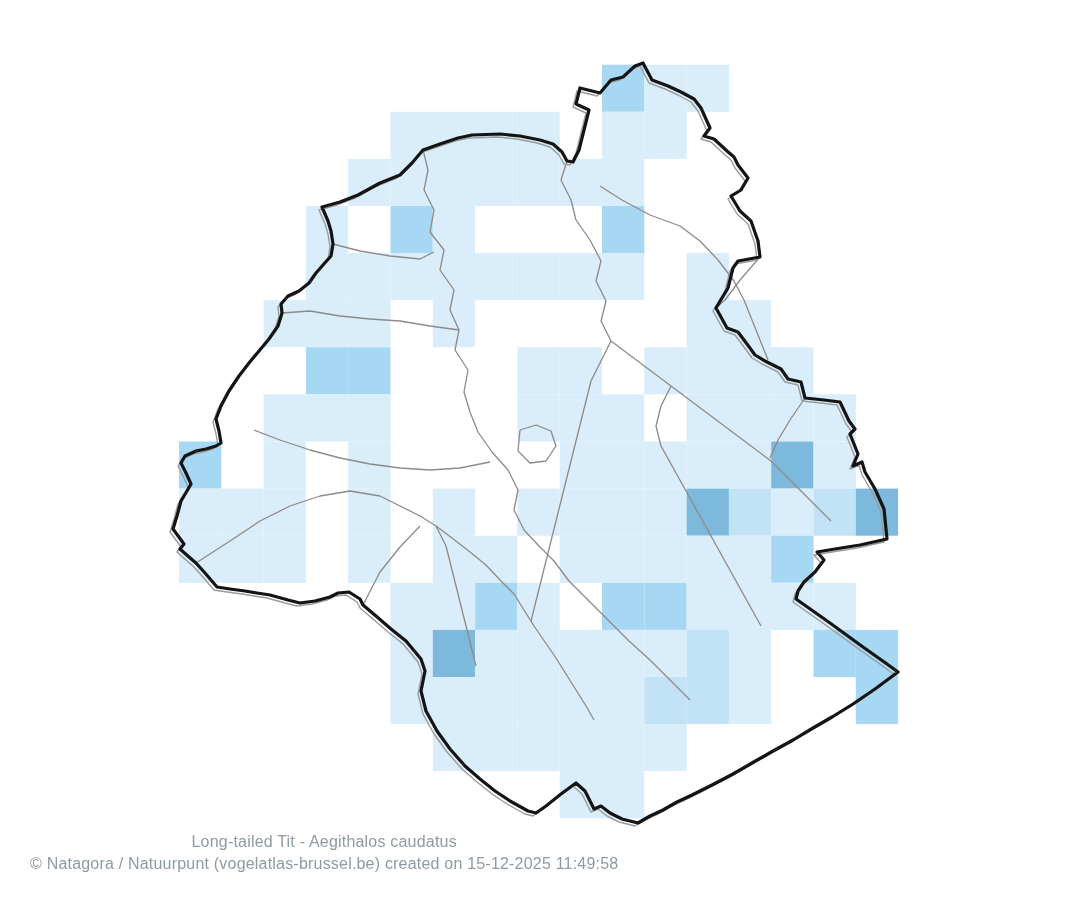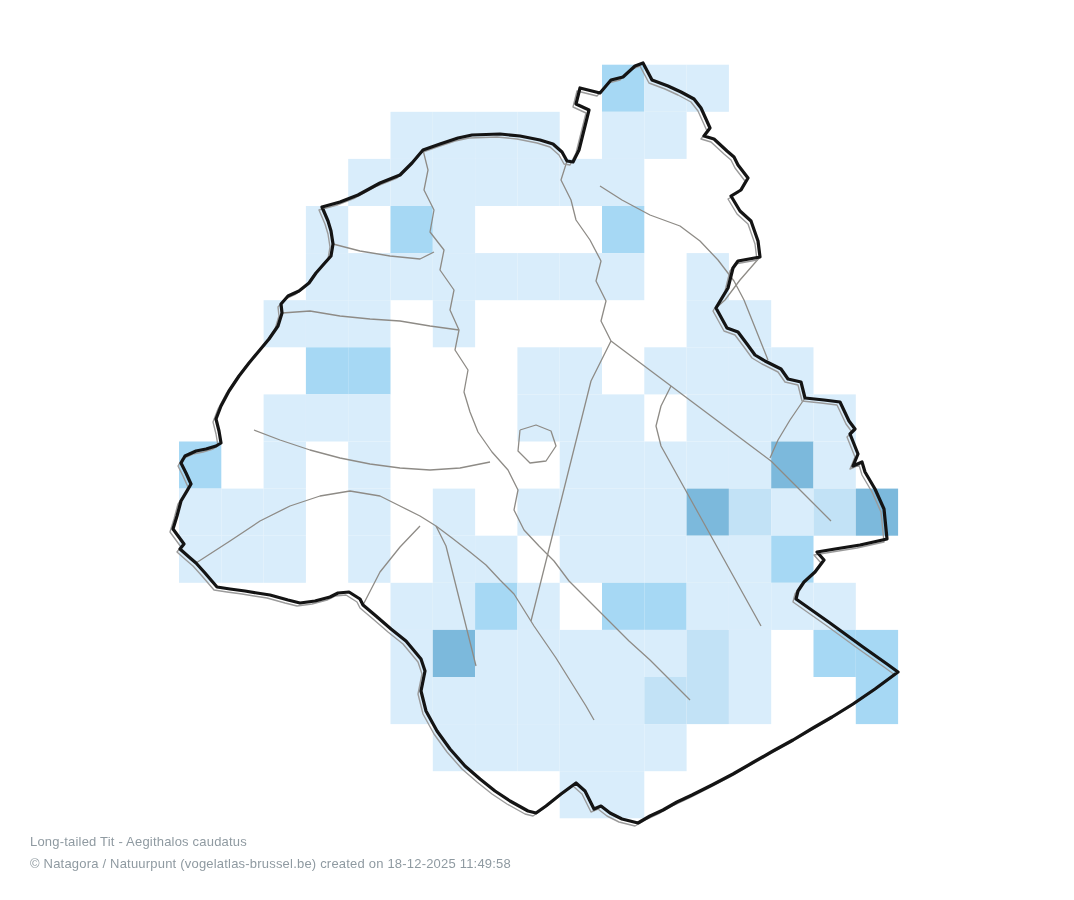--- a/index.html
+++ b/index.html
@@ -8,24 +8,25 @@
     width:1074px;height:900px;
     background:#ffffff;
     overflow:hidden;
     font-family:"Liberation Sans", sans-serif;
   }
   #map-svg{position:absolute;left:0;top:0;}
   #footer{
     position:absolute;
     left:30px;
     top:831px;
-    font-size:13px;
+    font-size:16px;
     line-height:22px;
     letter-spacing:0.2px;
     white-space:nowrap;
+    text-align:center;
   }
   #footer div{font-weight:400;}
 </style>
 </head>
 <body>
 
 <div id="stage">
 
   <svg id="map-svg" width="1074" height="900" viewBox="0 0 1074 900">
       <rect x="602.0" y="64.7" width="42.3" height="47.1" fill="#a6d8f4"></rect>
@@ -169,16 +170,16 @@
       <polyline points="671,386 661,406 656,426 661,446 671,464 681,482 691,500 701,518 711,536 721,554 731,572 741,590 751,608 761,626" fill="none" stroke="#8e8b86" stroke-width="1.3" stroke-linejoin="round"></polyline>
       <polyline points="254,430 280,440 310,450 340,458 370,464 400,468 430,470 460,468 490,462" fill="none" stroke="#8e8b86" stroke-width="1.3" stroke-linejoin="round"></polyline>
       <polyline points="436,526 446,546 451,566 456,586 461,606 466,626 471,646 476,666" fill="none" stroke="#8e8b86" stroke-width="1.3" stroke-linejoin="round"></polyline>
       <polyline points="805,398 790,420 778,440 770,458" fill="none" stroke="#8e8b86" stroke-width="1.3" stroke-linejoin="round"></polyline>
       <polygon points="319,210 337,205 355,198 377,186 397,178 409,166 420,153 437,147 455,141 469,138 497,137 517,139 537,143 550,147 559,155 564,164 570,165 576,153 581,133 586,113 573,107 577,91 589,94 597,96 608,83 620,80 632,69 640,66 649,83 665,89 678,95 691,102 698,111 707,131 701,139 711,142 724,154 731,160 735,168 745,181 738,193 728,199 737,214 748,224 755,244 757,260 735,264 730,271 725,291 713,311 724,331 735,335 744,347 752,358 762,364 778,372 785,382 798,385 802,401 821,403 837,405 846,424 852,432 847,437 855,457 850,469 859,465 862,475 872,492 881,512 884,542 857,548 832,552 814,555 821,563 812,575 801,585 795,594 793,602 827,626 860,650 884,667 895,675 872,692 850,707 829,720 810,731 790,743 770,754 749,766 730,777 709,788 689,798 674,805 660,813 647,819 635,826 619,822 607,816 598,809 591,812 582,794 573,786 558,797 543,809 533,816 525,814 507,804 492,794 477,782 462,769 447,752 434,734 423,714 418,694 422,674 418,662 403,644 388,632 373,619 360,608 357,602 346,595 335,596 327,600 312,604 297,606 285,603 267,598 254,596 242,594 227,592 214,590 202,576 193,566 186,560 177,552 181,547 170,532 174,519 178,504 184,494 188,487 183,476 178,466 182,459 193,454 203,452 213,449 218,446 216,434 213,422 218,409 226,394 236,379 246,366 256,354 266,342 275,329 279,316 278,307 285,299 296,294 306,286 313,276 320,268 328,259 330,247 328,234 325,224 319,210" fill="none" stroke="#9b9b9b" stroke-width="1.4" stroke-linejoin="round"></polygon>
       <polygon points="322,207 340,202 358,195 380,183 400,175 412,163 423,150 440,144 458,138 472,135 500,134 520,136 540,140 553,144 562,152 567,161 573,162 579,150 584,130 589,110 576,104 580,88 592,91 600,93 611,80 623,77 635,66 643,63 652,80 668,86 681,92 694,99 701,108 710,128 704,136 714,139 727,151 734,157 738,165 748,178 741,190 731,196 740,211 751,221 758,241 760,257 738,261 733,268 728,288 716,308 727,328 738,332 747,344 755,355 765,361 781,369 788,379 801,382 805,398 824,400 840,402 849,421 855,429 850,434 858,454 853,466 862,462 865,472 875,489 884,509 887,539 860,545 835,549 817,552 824,560 815,572 804,582 798,591 796,599 830,623 863,647 887,664 898,672 875,689 853,704 832,717 813,728 793,740 773,751 752,763 733,774 712,785 692,795 677,802 663,810 650,816 638,823 622,819 610,813 601,806 594,809 585,791 576,783 561,794 546,806 536,813 528,811 510,801 495,791 480,779 465,766 450,749 437,731 426,711 421,691 425,671 421,659 406,641 391,629 376,616 363,605 360,599 349,592 338,593 330,597 315,601 300,603 288,600 270,595 257,593 245,591 230,589 217,587 205,573 196,563 189,557 180,549 184,544 173,529 177,516 181,501 187,491 191,484 186,473 181,463 185,456 196,451 206,449 216,446 221,443 219,431 216,419 221,406 229,391 239,376 249,363 259,351 269,339 278,326 282,313 281,304 288,296 299,291 309,283 316,273 323,265 331,256 333,244 331,231 328,221 322,207" fill="none" stroke="#141414" stroke-width="3.2" stroke-linejoin="round"></polygon>
     </svg>
 
   <div id="footer" style="color: rgb(143, 154, 161);">
     <div>Long-tailed Tit - Aegithalos caudatus</div>
-    <div>© Natagora / Natuurpunt (vogelatlas-brussel.be) created on 18-12-2025 11:49:58</div>
+    <div>© Natagora / Natuurpunt (vogelatlas-brussel.be) created on 15-12-2025 11:49:58</div>
   </div>
 
 </div>
 
 </body></html>

